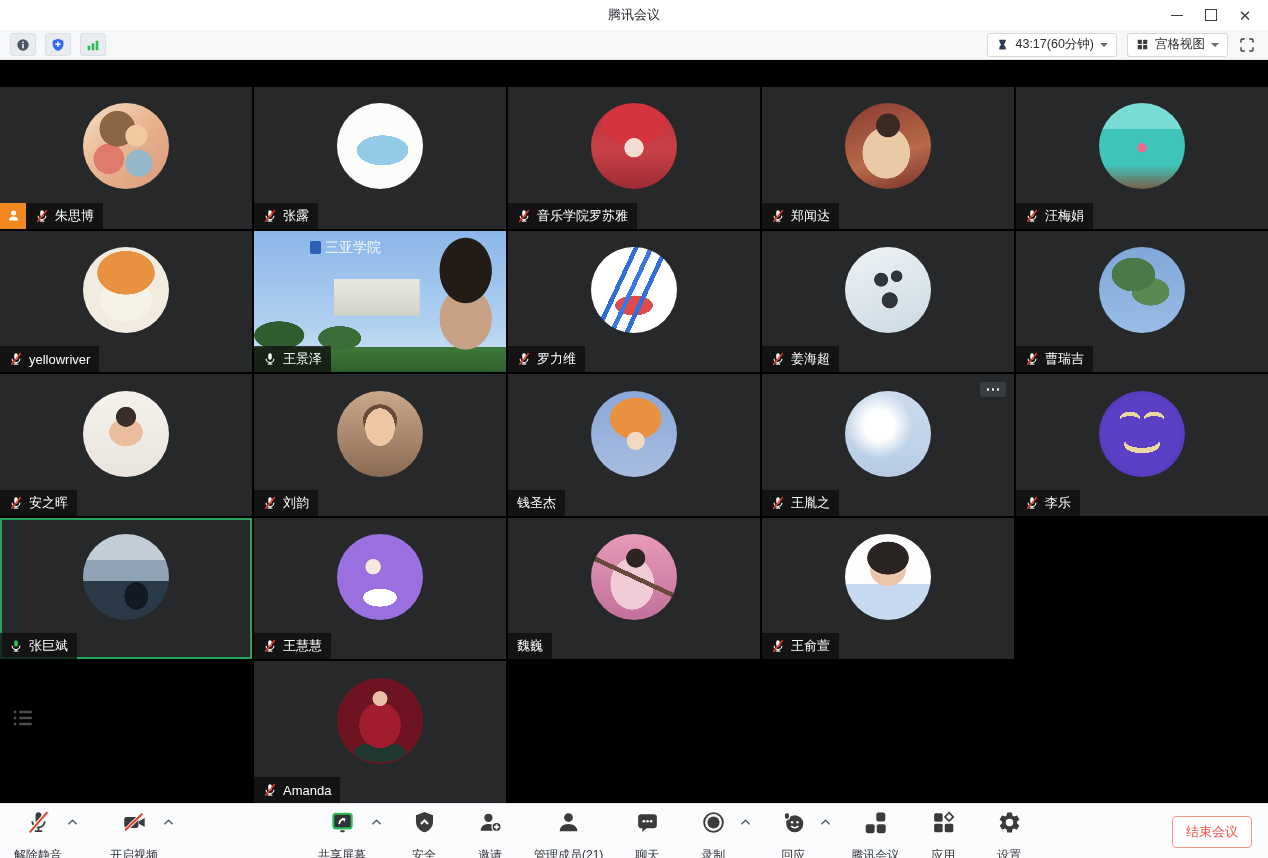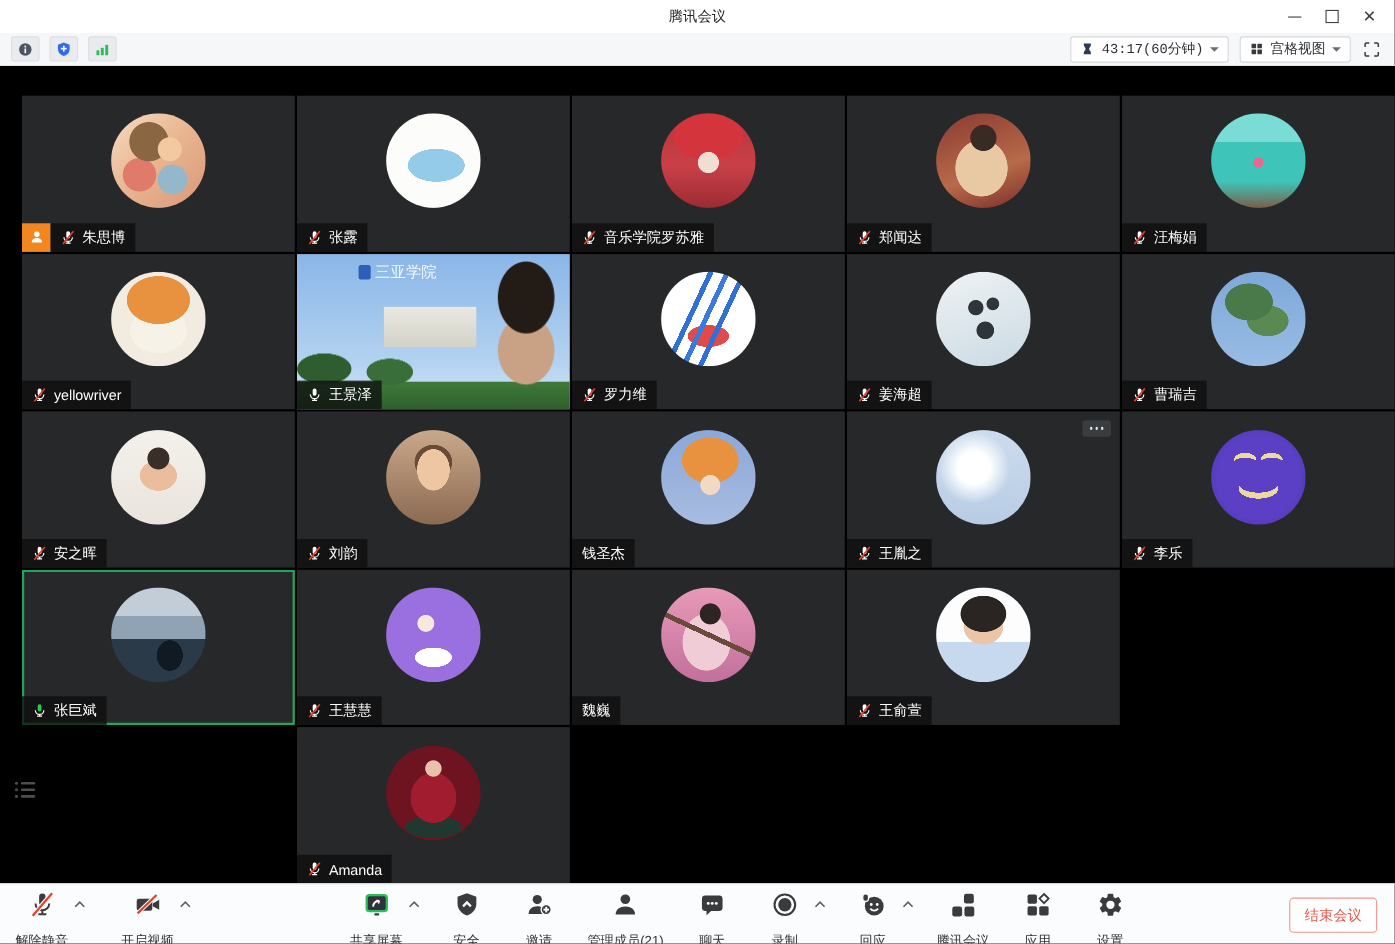--- a/index.html
+++ b/index.html
@@ -25,32 +25,32 @@
   
   .topbar{
     height:30px;background:#f6f7f9;border-bottom:1px solid #e3e5e8;
     display:flex;align-items:center;box-sizing:border-box;
   }
   .topbar-left{display:flex;align-items:center;gap:9px;margin-left:10px;}
   .mini-btn{
     width:24px;height:21px;background:#e9ebef;border:1px solid #dcdfe3;border-radius:3px;
     display:flex;align-items:center;justify-content:center;
   }
-  .topbar-right{margin-left:auto;display:flex;align-items:center;gap:10px;margin-right:12px;font-family:Liberation Mono, monospace;}
+  .topbar-right{margin-left:auto;display:flex;align-items:center;gap:10px;margin-right:12px;}
   .pill-btn{
     height:22px;background:#ffffff;border:1px solid #d5d8dd;border-radius:3px;
     display:flex;align-items:center;gap:6px;padding:0 8px;font-size:12.5px;color:#2c2f33;
   }
   .caret{width:0;height:0;border-left:4px solid transparent;border-right:4px solid transparent;border-top:4.5px solid #6a6e74;}
   
   .stage{position:relative;height:743px;background:#000;}
   .grid{
     position:absolute;left:0;right:0;top:27px;height:716px;
     display:grid;grid-template-columns:repeat(5,1fr);grid-template-rows:repeat(5,1fr);
-    gap:2px;background:#000;padding-left:20px;
+    gap:2px;background:#000;
   }
   .cell{position:relative;background:#26282a;overflow:hidden;}
   .cell.empty{background:#000;}
   .cell.speaking{box-shadow:inset 0 0 0 2px #22a45a;}
   .avatar{
     position:absolute;width:86px;height:86px;border-radius:50%;
     left:50%;top:42%;transform:translate(-50%,-50%);
     background:#555;
   }
   .namebar{position:absolute;left:0;bottom:0;display:flex;align-items:stretch;height:26px;}

